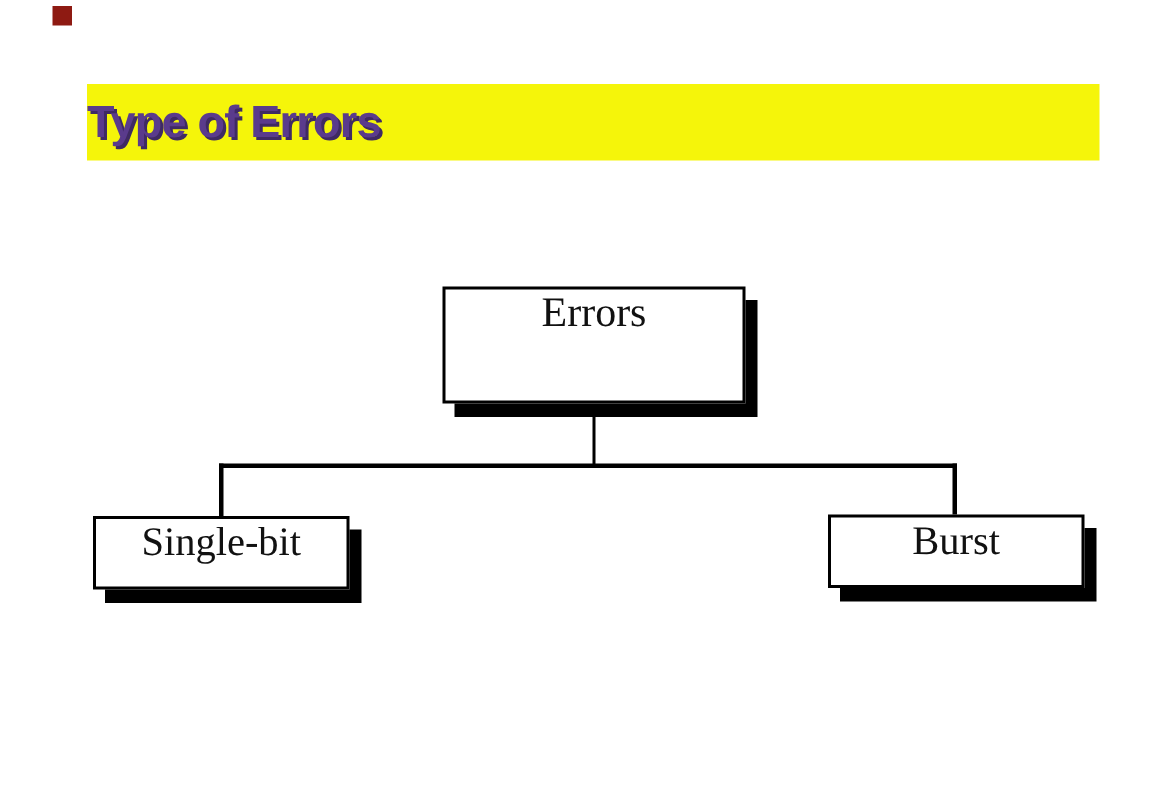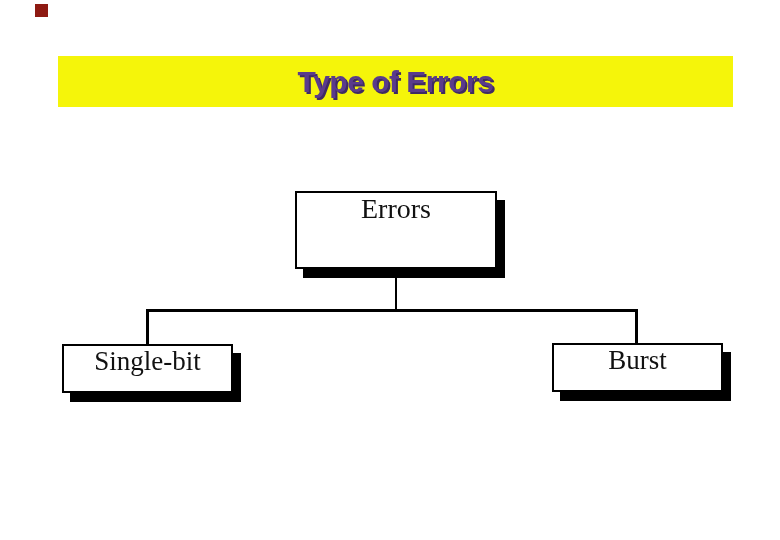--- a/index.html
+++ b/index.html
@@ -25,21 +25,21 @@
   }
   .banner {
     position: absolute;
     left: 58px;
     top: 56px;
     width: 675px;
     height: 51px;
     background: #f5f50a;
     display: flex;
     align-items: center;
-    justify-content: center;
+    justify-content: flex-start;
   }
   .banner .title {
     font-family: "Liberation Sans", sans-serif;
     font-weight: bold;
     font-size: 30px;
     letter-spacing: -0.5px;
     color: #5a3b8c;
     text-shadow: 2px 2px 0 #3f2a63;
     white-space: nowrap;
   }

